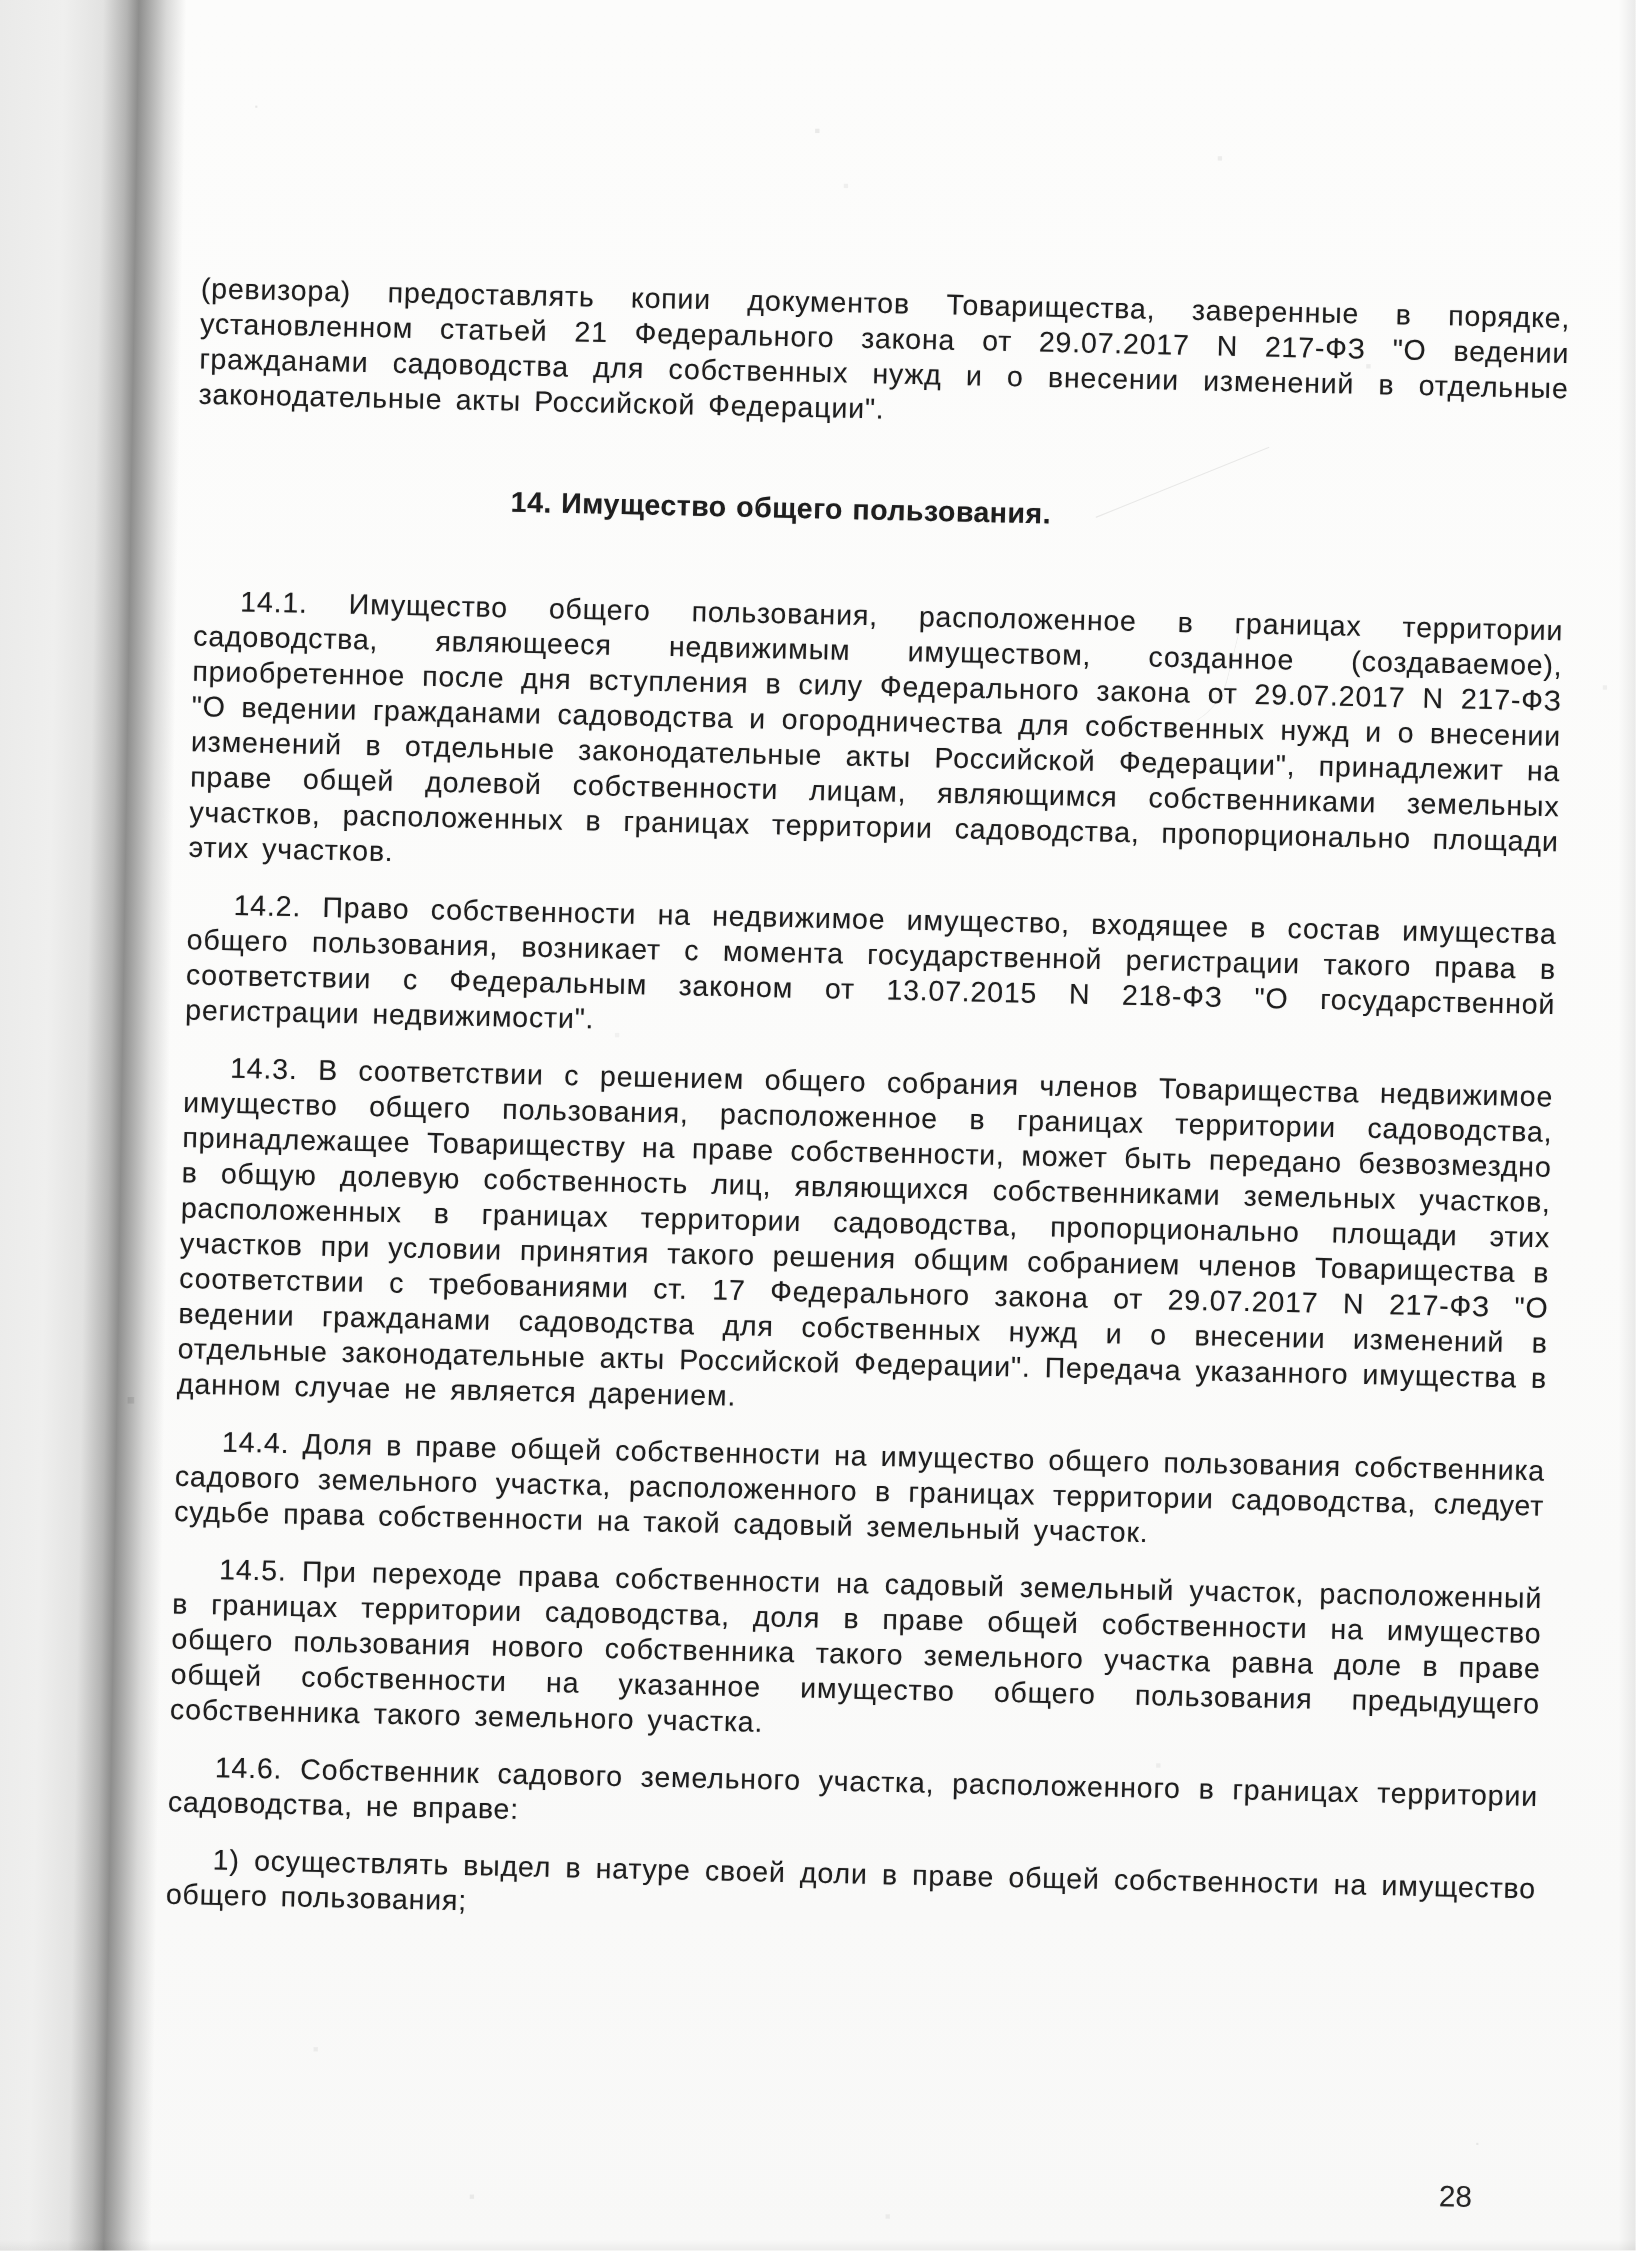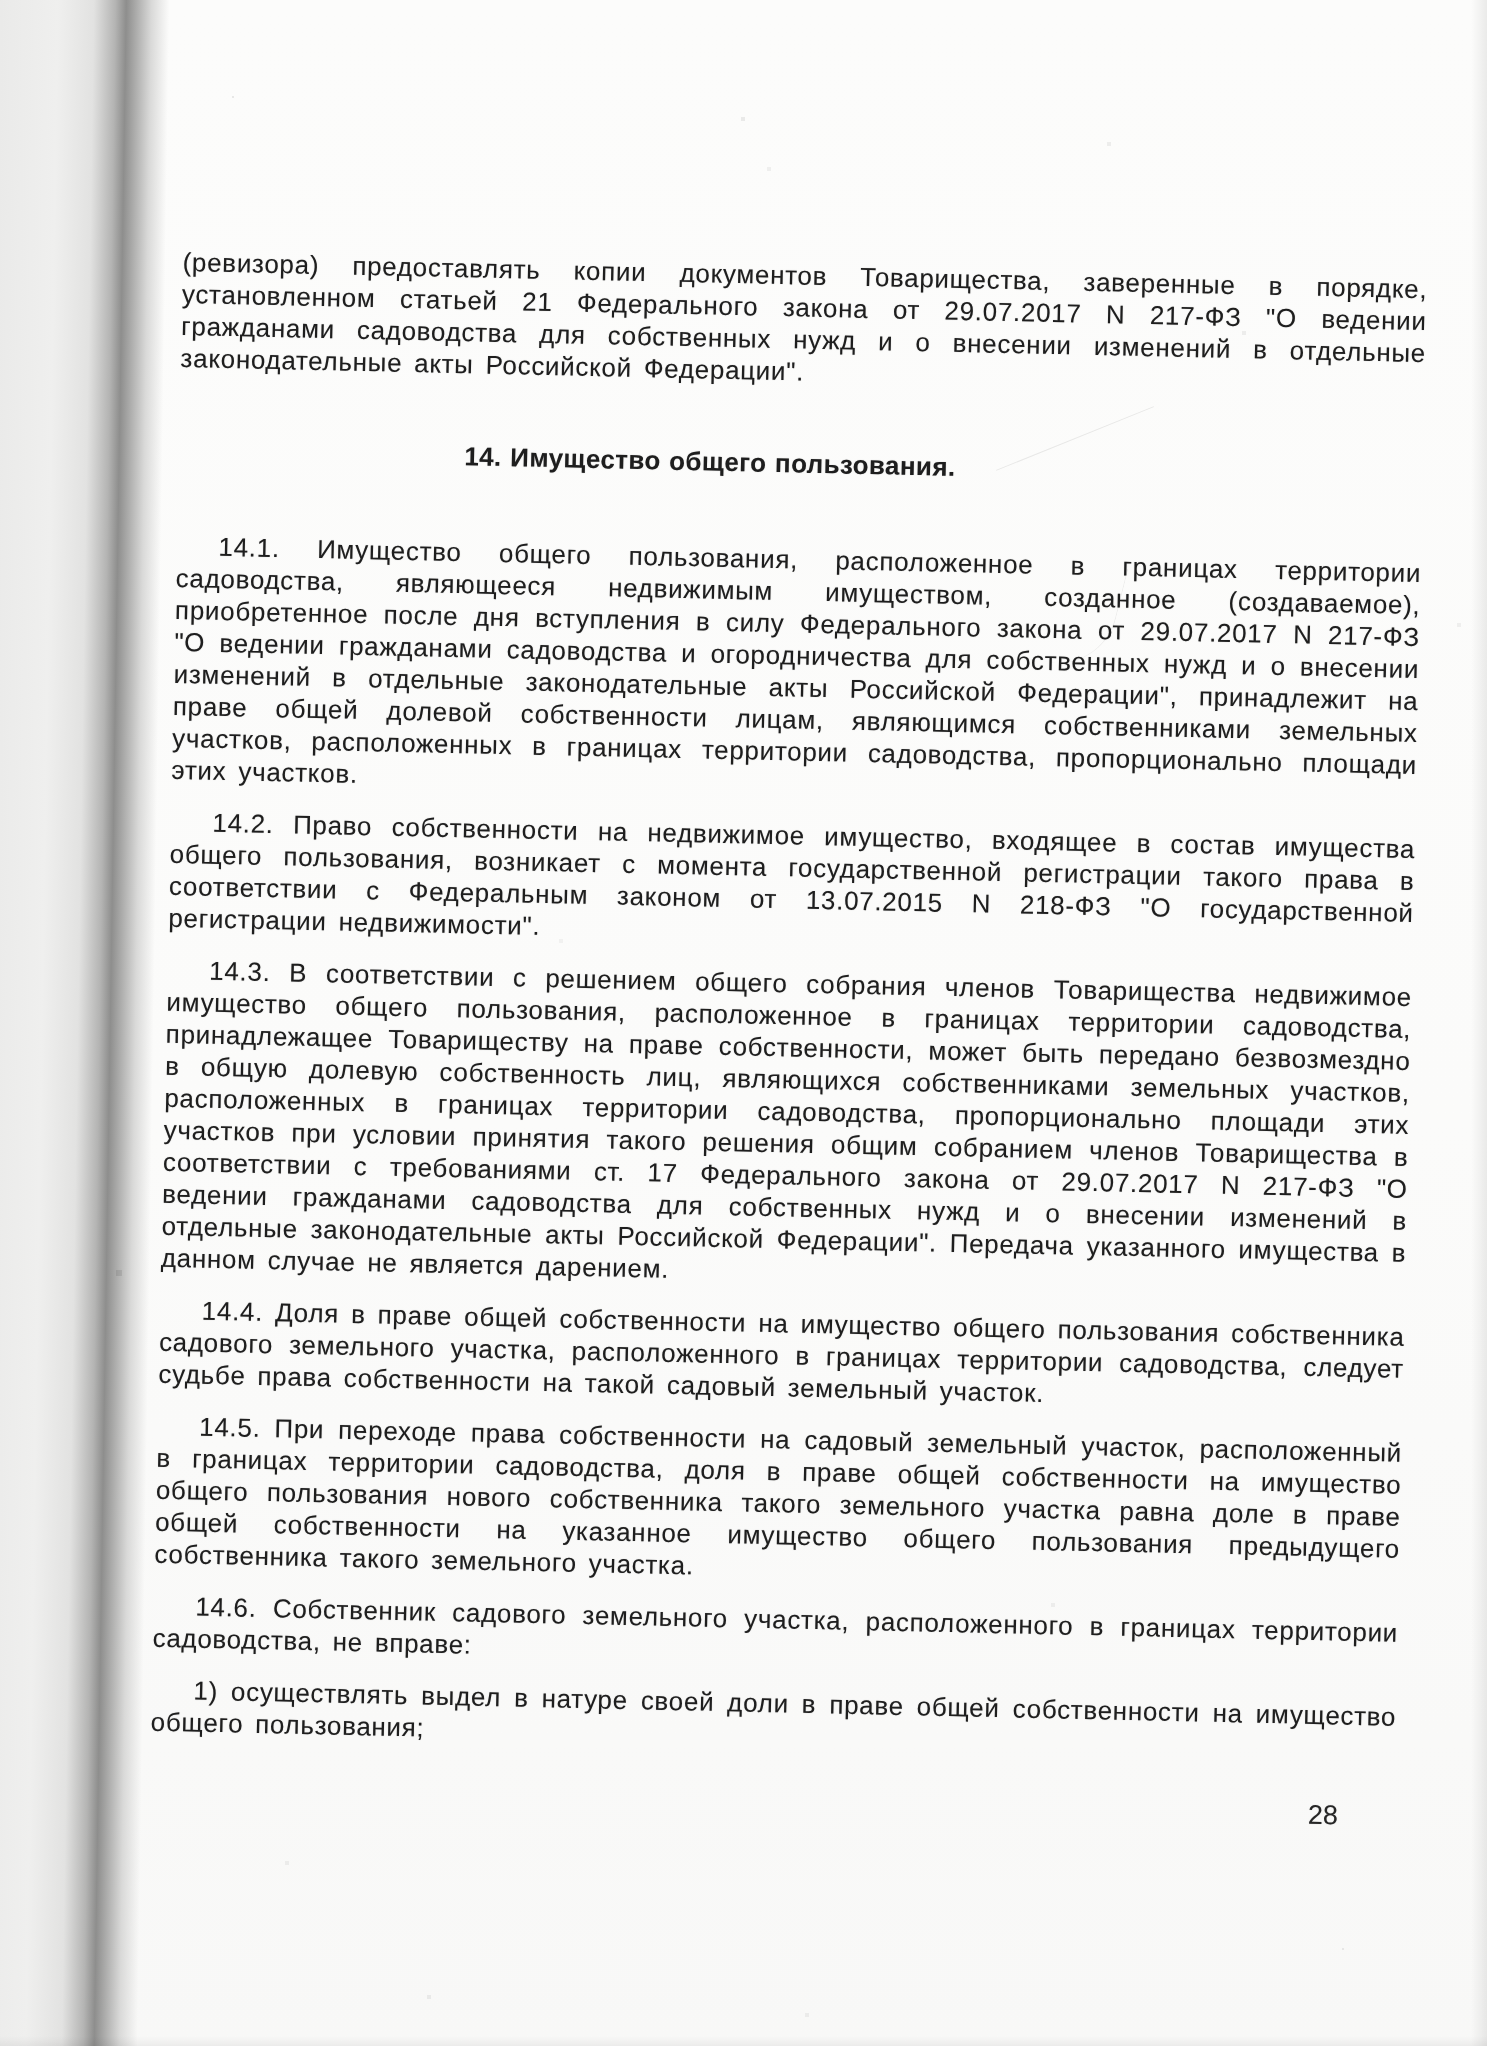--- a/index.html
+++ b/index.html
@@ -85,21 +85,21 @@
     font-weight: bold;
     line-height: 36px;
     text-align: center;
     letter-spacing: 0.4px;
     word-spacing: 1px;
     margin: 58px 182px 62px 0;
   }
   .page-number {
     position: absolute;
     left: 1308px;
-    top: 1800px;
+    top: 1982px;
     font-size: 27px;
     color: #262626;
     transform: rotate(1deg);
     text-shadow: 0 0 1px rgba(45,45,45,0.3);
   }
   
   .speckles {
     position: absolute;
     left: 0; top: 0;
     width: 2px; height: 2px;

